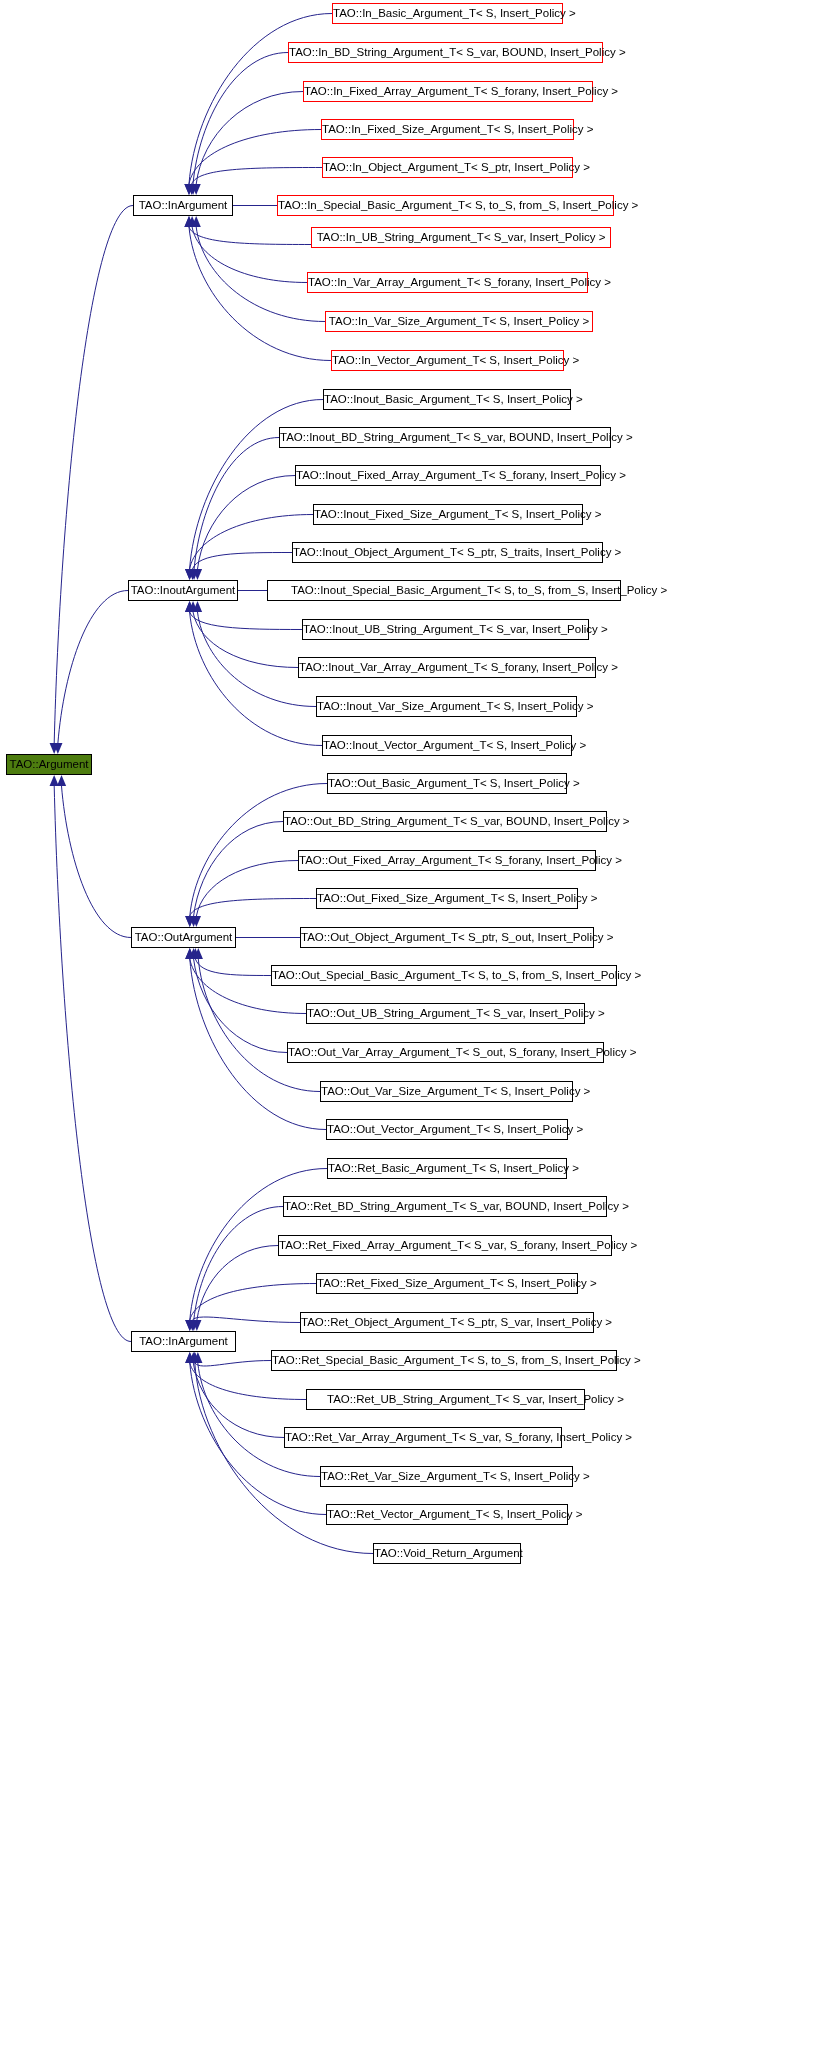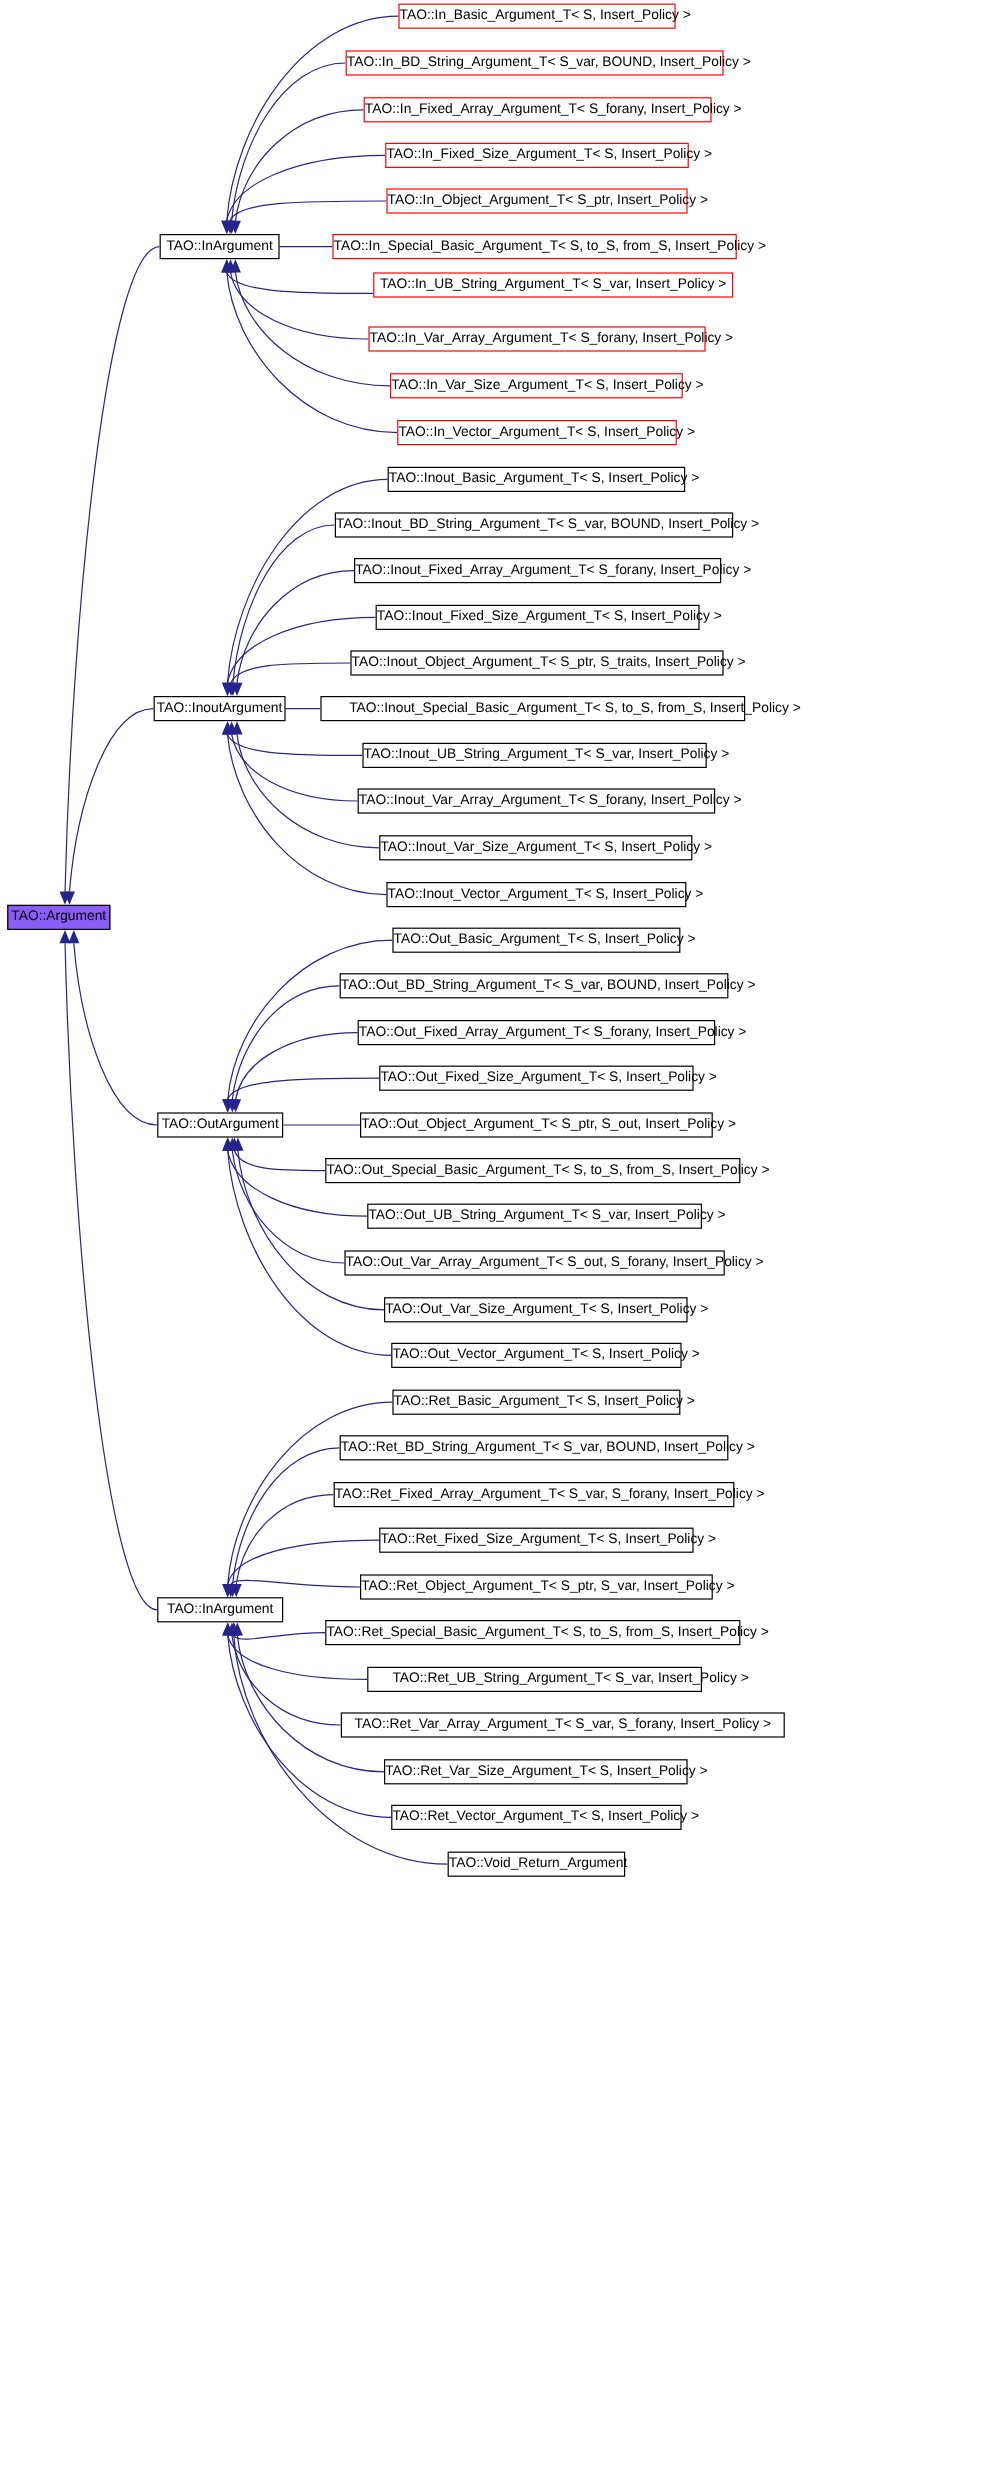--- a/index.html
+++ b/index.html
@@ -31,21 +31,21 @@
     font-size: 11.5px;
     color: #000000;
     text-align: center;
     white-space: nowrap;
     background: #ffffff;
     border: 1px solid #000000;
     cursor: pointer;
     z-index: 5;
   }
   .node.root {
-    background: #8b5cf6;
+    background: #4d7c0f;
     border: 1px solid #000000;
     font-weight: normal;
   }
   .node.red {
     border: 1px solid #ff0000;
   }
   .node.mid {
     border: 1px solid #000000;
   }
 </style>
@@ -151,21 +151,21 @@
     <div class="node mid" style="left: 131px; top: 927px; width: 105px;">TAO::OutArgument</div>
     <div class="node mid" style="left: 131px; top: 1331px; width: 105px;">TAO::InArgument</div>
     <div class="node red" style="left: 332px; top: 3px; width: 231px;">TAO::In_Basic_Argument_T&lt; S, Insert_Policy &gt;</div>
     <div class="node red" style="left: 288px; top: 42px; width: 315px;">TAO::In_BD_String_Argument_T&lt; S_var, BOUND, Insert_Policy &gt;</div>
     <div class="node red" style="left: 303px; top: 81px; width: 290px; text-align: right;">TAO::In_Fixed_Array_Argument_T&lt; S_forany, Insert_Policy &gt;</div>
     <div class="node red" style="left: 321px; top: 119px; width: 253px;">TAO::In_Fixed_Size_Argument_T&lt; S, Insert_Policy &gt;</div>
     <div class="node red" style="left: 322px; top: 157px; width: 251px;">TAO::In_Object_Argument_T&lt; S_ptr, Insert_Policy &gt;</div>
     <div class="node red" style="left: 277px; top: 195px; width: 337px;">TAO::In_Special_Basic_Argument_T&lt; S, to_S, from_S, Insert_Policy &gt;</div>
     <div class="node red" style="left: 311px; top: 227px; width: 300px; text-align: center;">TAO::In_UB_String_Argument_T&lt; S_var, Insert_Policy &gt;</div>
     <div class="node red" style="left: 307px; top: 272px; width: 281px;">TAO::In_Var_Array_Argument_T&lt; S_forany, Insert_Policy &gt;</div>
-    <div class="node red" style="left: 325px; top: 311px; width: 244px;">TAO::In_Var_Size_Argument_T&lt; S, Insert_Policy &gt;</div>
+    <div class="node red" style="left: 325px; top: 311px; width: 268px;">TAO::In_Var_Size_Argument_T&lt; S, Insert_Policy &gt;</div>
     <div class="node red" style="left: 331px; top: 350px; width: 233px;">TAO::In_Vector_Argument_T&lt; S, Insert_Policy &gt;</div>
     <div class="node mid" style="left: 323px; top: 389px; width: 248px;">TAO::Inout_Basic_Argument_T&lt; S, Insert_Policy &gt;</div>
     <div class="node mid" style="left: 279px; top: 427px; width: 332px;">TAO::Inout_BD_String_Argument_T&lt; S_var, BOUND, Insert_Policy &gt;</div>
     <div class="node mid" style="left: 295px; top: 465px; width: 306px;">TAO::Inout_Fixed_Array_Argument_T&lt; S_forany, Insert_Policy &gt;</div>
     <div class="node mid" style="left: 313px; top: 504px; width: 270px;">TAO::Inout_Fixed_Size_Argument_T&lt; S, Insert_Policy &gt;</div>
     <div class="node mid" style="left: 292px; top: 542px; width: 311px;">TAO::Inout_Object_Argument_T&lt; S_ptr, S_traits, Insert_Policy &gt;</div>
     <div class="node mid" style="left: 267px; top: 580px; width: 354px; padding-left: 23px;">TAO::Inout_Special_Basic_Argument_T&lt; S, to_S, from_S, Insert_Policy &gt;</div>
     <div class="node mid" style="left: 302px; top: 619px; width: 287px;">TAO::Inout_UB_String_Argument_T&lt; S_var, Insert_Policy &gt;</div>
     <div class="node mid" style="left: 298px; top: 657px; width: 298px;">TAO::Inout_Var_Array_Argument_T&lt; S_forany, Insert_Policy &gt;</div>
     <div class="node mid" style="left: 316px; top: 696px; width: 261px;">TAO::Inout_Var_Size_Argument_T&lt; S, Insert_Policy &gt;</div>
@@ -180,17 +180,17 @@
     <div class="node mid" style="left: 287px; top: 1042px; width: 317px;">TAO::Out_Var_Array_Argument_T&lt; S_out, S_forany, Insert_Policy &gt;</div>
     <div class="node mid" style="left: 320px; top: 1081px; width: 253px;">TAO::Out_Var_Size_Argument_T&lt; S, Insert_Policy &gt;</div>
     <div class="node mid" style="left: 326px; top: 1119px; width: 242px;">TAO::Out_Vector_Argument_T&lt; S, Insert_Policy &gt;</div>
     <div class="node mid" style="left: 327px; top: 1158px; width: 240px;">TAO::Ret_Basic_Argument_T&lt; S, Insert_Policy &gt;</div>
     <div class="node mid" style="left: 278px; top: 1235px; width: 334px;">TAO::Ret_Fixed_Array_Argument_T&lt; S_var, S_forany, Insert_Policy &gt;</div>
     <div class="node mid" style="left: 283px; top: 1196px; width: 324px;">TAO::Ret_BD_String_Argument_T&lt; S_var, BOUND, Insert_Policy &gt;</div>
     <div class="node mid" style="left: 316px; top: 1273px; width: 262px;">TAO::Ret_Fixed_Size_Argument_T&lt; S, Insert_Policy &gt;</div>
     <div class="node mid" style="left: 300px; top: 1312px; width: 294px;">TAO::Ret_Object_Argument_T&lt; S_ptr, S_var, Insert_Policy &gt;</div>
     <div class="node mid" style="left: 271px; top: 1350px; width: 346px;">TAO::Ret_Special_Basic_Argument_T&lt; S, to_S, from_S, Insert_Policy &gt;</div>
     <div class="node mid" style="left: 306px; top: 1389px; width: 279px; padding-left: 20px;">TAO::Ret_UB_String_Argument_T&lt; S_var, Insert_Policy &gt;</div>
-    <div class="node mid" style="left: 284px; top: 1427px; width: 370px;">TAO::Ret_Var_Array_Argument_T&lt; S_var, S_forany, Insert_Policy &gt;</div>
+    <div class="node mid" style="left: 284px; top: 1427px; width: 278px;">TAO::Ret_Var_Array_Argument_T&lt; S_var, S_forany, Insert_Policy &gt;</div>
     <div class="node mid" style="left: 320px; top: 1466px; width: 253px;">TAO::Ret_Var_Size_Argument_T&lt; S, Insert_Policy &gt;</div>
     <div class="node mid" style="left: 326px; top: 1504px; width: 242px;">TAO::Ret_Vector_Argument_T&lt; S, Insert_Policy &gt;</div>
     <div class="node mid" style="left: 373px; top: 1543px; width: 148px;">TAO::Void_Return_Argument</div>
   </div>
 
 </body></html>

